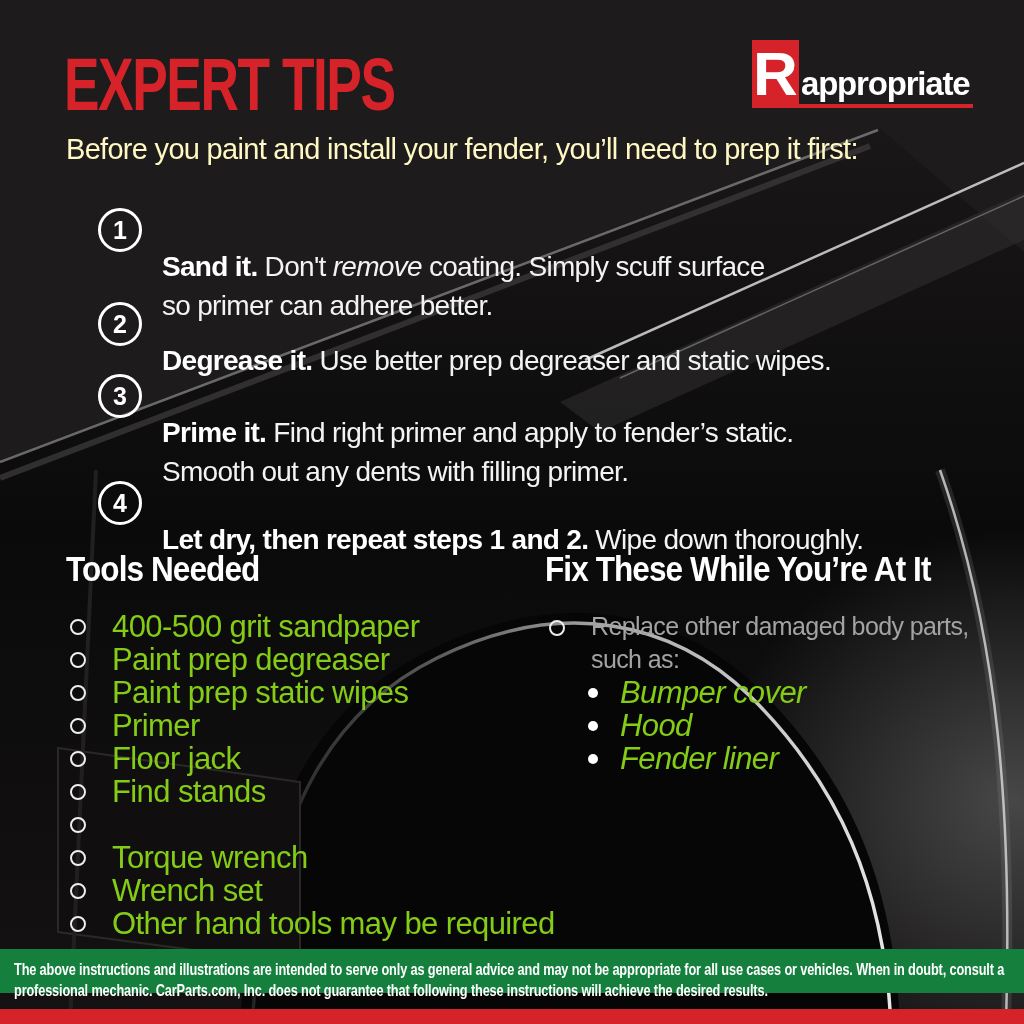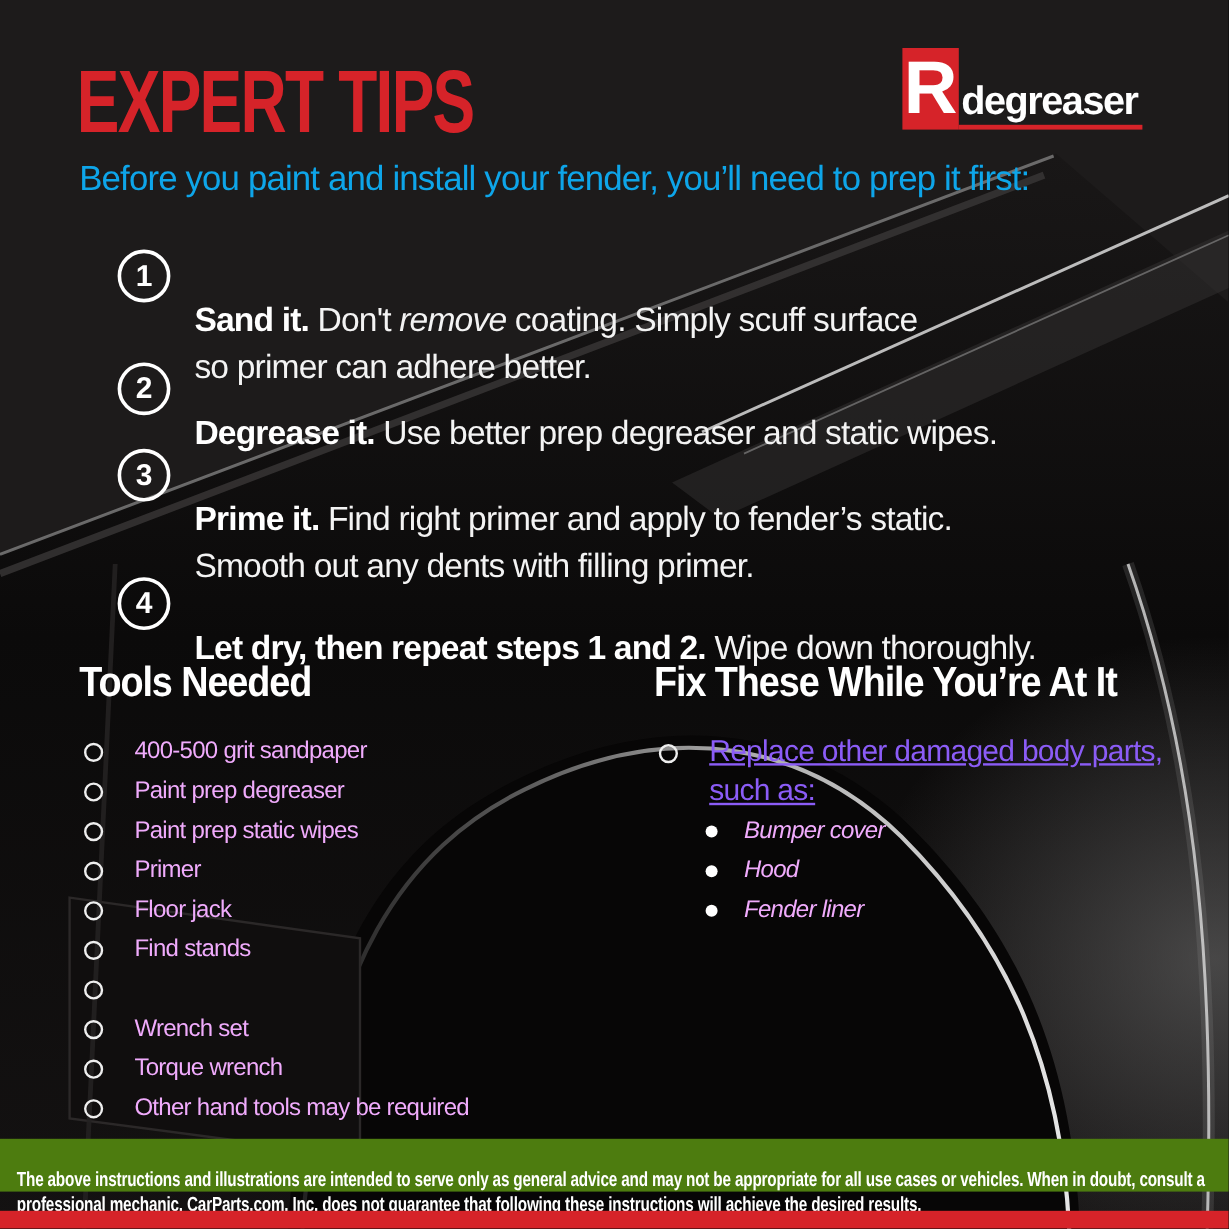--- a/index.html
+++ b/index.html
@@ -26,21 +26,21 @@
     display:flex;align-items:center;justify-content:center;
     color:#fff;font-weight:800;font-size:62px;line-height:1;
   }
   .logo-rest{
     font-size:33px;font-weight:800;color:#fff;letter-spacing:-1.2px;
     line-height:1;padding:0 4px 4px 2px;border-bottom:4px solid #d62329;
     white-space:nowrap;
   }
 
   .intro{
-    left:66px;top:130px;font-size:29px;color:#0ea5e9;
+    left:66px;top:130px;font-size:29px;color:#fef9c3;
     letter-spacing:-0.7px;line-height:38px;white-space:nowrap;
   }
 
   .step{display:flex;align-items:flex-start;left:98px;}
   .step1{top:206px;} .step2{top:300px;} .step3{top:372px;} .step4{top:479px;}
   .badge{
     width:38px;height:38px;border:3px solid #fff;border-radius:50%;
     display:flex;align-items:center;justify-content:center;
     font-size:25px;font-weight:700;color:#fff;flex:0 0 auto;margin-top:2px;
   }
@@ -57,35 +57,35 @@
     top:548px;font-size:35px;font-weight:800;color:#fff;
     letter-spacing:-1px;line-height:42px;white-space:nowrap;
     transform:scaleX(.9);transform-origin:left top;
   }
   .col-head.left{left:66px;}
   .col-head.right{left:545px;}
 
   .list{left:70px;top:610px;}
   .list.right-col{left:549px;}
   .row{display:flex;align-items:center;height:33px;}
-  .row-text{font-size:20px;color:#f0abfc;letter-spacing:-0.6px;white-space:nowrap;}
+  .row-text{font-size:31px;color:#84cc16;letter-spacing:-0.6px;white-space:nowrap;}
   .ring{
     width:12px;height:12px;border:2.5px solid #eee;border-radius:50%;
     margin-right:26px;flex:0 0 auto;
   }
   .lead-row{display:flex;align-items:flex-start;}
   .lead-row .ring{margin-top:10px;}
-  .lead-text{font-size:25px;color:#8b5cf6;letter-spacing:-0.6px;line-height:33px;text-decoration:underline;}
+  .lead-text{font-size:25px;color:#a3a3a3;letter-spacing:-0.6px;line-height:33px;}
   .lead-text .line{white-space:nowrap;}
   .sub-row{display:flex;align-items:center;height:33px;margin-left:39px;font-style:italic;}
   .dot{width:10px;height:10px;background:#fff;border-radius:50%;margin-right:22px;flex:0 0 auto;}
 
   .footer{
-    left:0;top:949px;width:1024px;height:44px;background:#4d7c0f;
-    box-sizing:border-box;padding:23px 0 0 14px;
+    left:0;top:949px;width:1024px;height:44px;background:#15803d;
+    box-sizing:border-box;padding:10px 0 0 14px;
   }
   .footer-line{
     font-size:17px;font-weight:700;color:#fff;line-height:21px;
     letter-spacing:-0.2px;white-space:nowrap;
     transform:scaleX(.75);transform-origin:left center;
   }
   .red-bar{
     left:0;top:1009px;width:1024px;height:15px;background:#d62329;
   }
 </style>
@@ -125,21 +125,21 @@
     <path d="M58,748 L300,782 L300,964 L58,932 Z" fill="#100e0e" stroke="#2b2828" stroke-width="2"></path>
     <path d="M96,470 L70,1024" stroke="#242121" stroke-width="4" opacity="0.9" fill="none"></path>
   </svg>
 
   <div class="layer title">EXPERT TIPS</div>
 
   <div class="layer logo">
     <div class="logo-box">
       <span>R</span>
     </div>
-    <div class="logo-rest">degreaser</div>
+    <div class="logo-rest">appropriate</div>
   </div>
 
   <div class="layer intro">Before you paint and install your fender, you’ll need to prep it first:</div>
 
   <div class="layer step step1">
     <div class="badge">
       <span>1</span>
     </div>
     <div class="step-text">
       <div class="line"><span class="b">Sand it.</span><span> Don't </span><span class="i">remove</span><span> coating. Simply scuff surface</span></div>
@@ -201,25 +201,25 @@
       </div>
     <div class="row">
         <span class="ring"></span>
         <span class="row-text">Find stands</span>
       </div>
     <div class="row">
         <span class="ring"></span>
       </div>
     <div class="row">
         <span class="ring"></span>
+        <span class="row-text">Torque wrench</span>
+      </div>
+    <div class="row">
+        <span class="ring"></span>
         <span class="row-text">Wrench set</span>
-      </div>
-    <div class="row">
-        <span class="ring"></span>
-        <span class="row-text">Torque wrench</span>
       </div>
     <div class="row">
         <span class="ring"></span>
         <span class="row-text">Other hand tools may be required</span>
       </div>
   </div>
 
   <div class="layer list right-col">
     <div class="lead-row">
       <span class="ring"></span>

